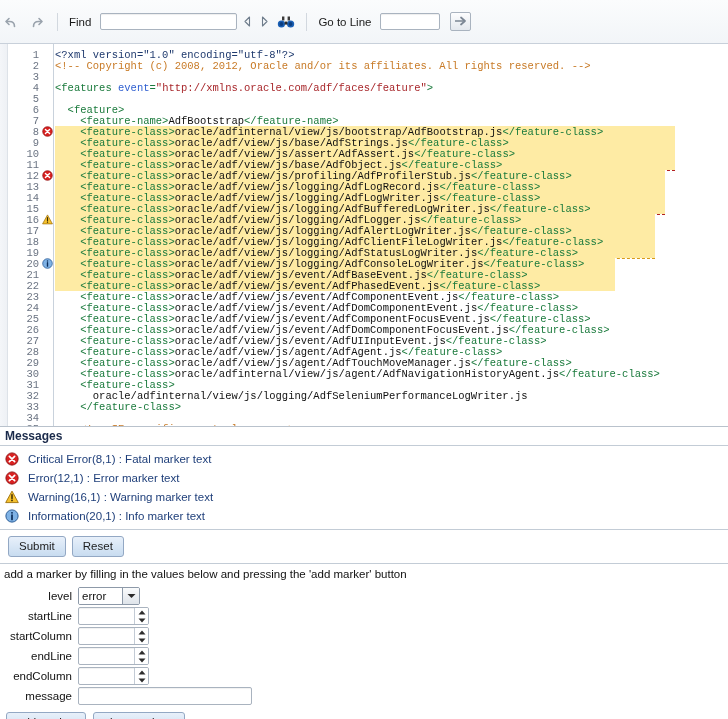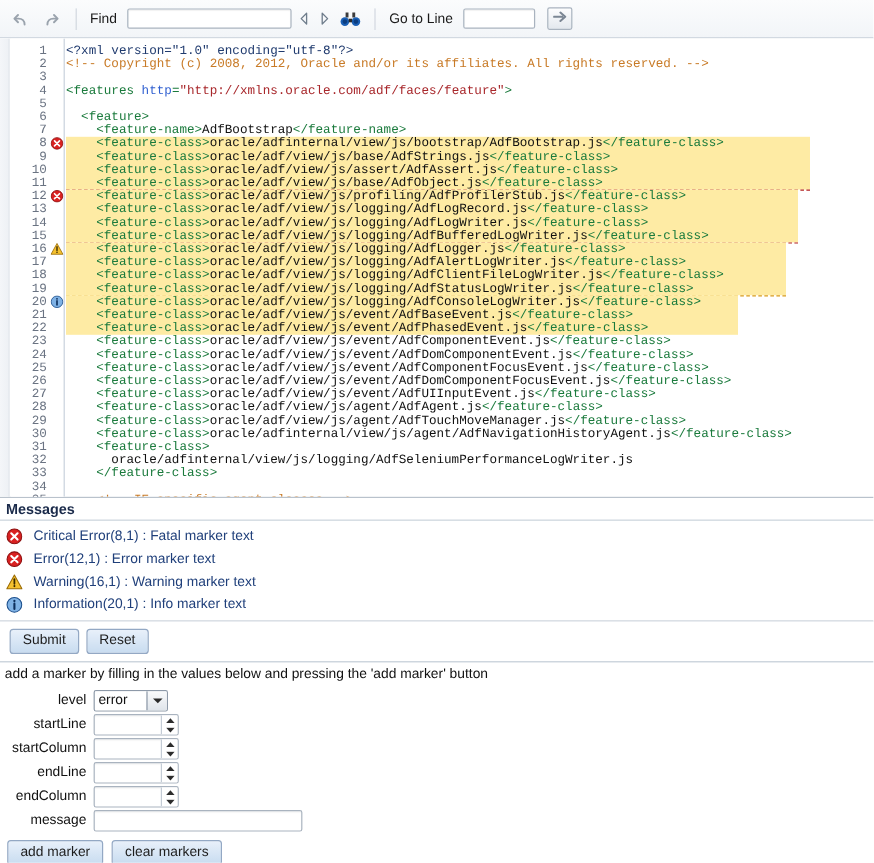--- a/index.html
+++ b/index.html
@@ -8,26 +8,26 @@
     width: 728px; height: 719px;
     background: #ffffff;
     font-family: "Liberation Sans", sans-serif;
     font-size: 11px;
     color: #000;
     overflow: hidden;
   }
 
   
   .toolbar {
-    height: 32px;
+    height: 44px;
     background: linear-gradient(to bottom, #fbfcfd 0%, #f2f5f8 100%);
     border-bottom: 1px solid #c8d0da;
     display: flex;
     align-items: center;
-    padding: 0 6px;
+    padding: 0 0;
     gap: 4px;
   }
   .tb-icon {
     width: 22px; height: 22px;
     display: flex; align-items: center; justify-content: center;
     color: #9aa3ad;
   }
   .tb-icon svg { display: block; }
   .tb-sep {
     width: 1px; height: 18px;
@@ -391,21 +391,21 @@
       <div class="hlband" style="top: 82px; height: 44px; background: rgb(254, 235, 164); width: 620px;"></div>
       <div class="dashline" style="top: 126px; width: 620px;"></div>
       <div class="hlband" style="top: 126px; height: 44px; background: rgb(254, 235, 164); width: 610px;"></div>
       <div class="dashline" style="top: 170px; width: 610px;"></div>
       <div class="hlband" style="top: 170px; height: 44px; background: rgb(254, 235, 164); width: 600px;"></div>
       <div class="dashline warn" style="top: 214px; width: 600px;"></div>
       <div class="hlband" style="top: 214px; height: 33px; background: rgb(254, 235, 164); width: 560px;"></div>
       <div class="codeline" style="top: 6px;"><span class="s-decl">&lt;?xml version="1.0" encoding="utf-8"?&gt;</span></div>
       <div class="codeline" style="top: 17px;"><span class="s-comment">&lt;!-- Copyright (c) 2008, 2012, Oracle and/or its affiliates. All rights reserved. --&gt;</span></div>
       <div class="codeline" style="top: 28px;"></div>
-      <div class="codeline" style="top: 39px;"><span class="s-tag">&lt;features </span><span class="s-attr">http</span><span class="s-tag">=</span><span class="s-val">"http://xmlns.oracle.com/adf/faces/feature"</span><span class="s-tag">&gt;</span></div>
+      <div class="codeline" style="top: 39px;"><span class="s-tag">&lt;features </span><span class="s-attr">event</span><span class="s-tag">=</span><span class="s-val">"http://xmlns.oracle.com/adf/faces/feature"</span><span class="s-tag">&gt;</span></div>
       <div class="codeline" style="top: 50px;"></div>
       <div class="codeline" style="top: 61px;"><span class="s-tag">  &lt;feature&gt;</span></div>
       <div class="codeline" style="top: 83px;"><span class="s-tag">    &lt;feature-class&gt;</span><span class="s-text">oracle/adfinternal/view/js/bootstrap/AdfBootstrap.js</span><span class="s-tag">&lt;/feature-class&gt;</span></div>
       <div class="codeline" style="top: 72px;"><span class="s-tag">    &lt;feature-name&gt;</span><span class="s-text">AdfBootstrap</span><span class="s-tag">&lt;/feature-name&gt;</span></div>
       <div class="codeline" style="top: 94px;"><span class="s-tag">    &lt;feature-class&gt;</span><span class="s-text">oracle/adf/view/js/base/AdfStrings.js</span><span class="s-tag">&lt;/feature-class&gt;</span></div>
       <div class="codeline" style="top: 116px;"><span class="s-tag">    &lt;feature-class&gt;</span><span class="s-text">oracle/adf/view/js/base/AdfObject.js</span><span class="s-tag">&lt;/feature-class&gt;</span></div>
       <div class="codeline" style="top: 105px;"><span class="s-tag">    &lt;feature-class&gt;</span><span class="s-text">oracle/adf/view/js/assert/AdfAssert.js</span><span class="s-tag">&lt;/feature-class&gt;</span></div>
       <div class="codeline" style="top: 127px;"><span class="s-tag">    &lt;feature-class&gt;</span><span class="s-text">oracle/adf/view/js/profiling/AdfProfilerStub.js</span><span class="s-tag">&lt;/feature-class&gt;</span></div>
       <div class="codeline" style="top: 138px;"><span class="s-tag">    &lt;feature-class&gt;</span><span class="s-text">oracle/adf/view/js/logging/AdfLogRecord.js</span><span class="s-tag">&lt;/feature-class&gt;</span></div>
       <div class="codeline" style="top: 149px;"><span class="s-tag">    &lt;feature-class&gt;</span><span class="s-text">oracle/adf/view/js/logging/AdfLogWriter.js</span><span class="s-tag">&lt;/feature-class&gt;</span></div>

